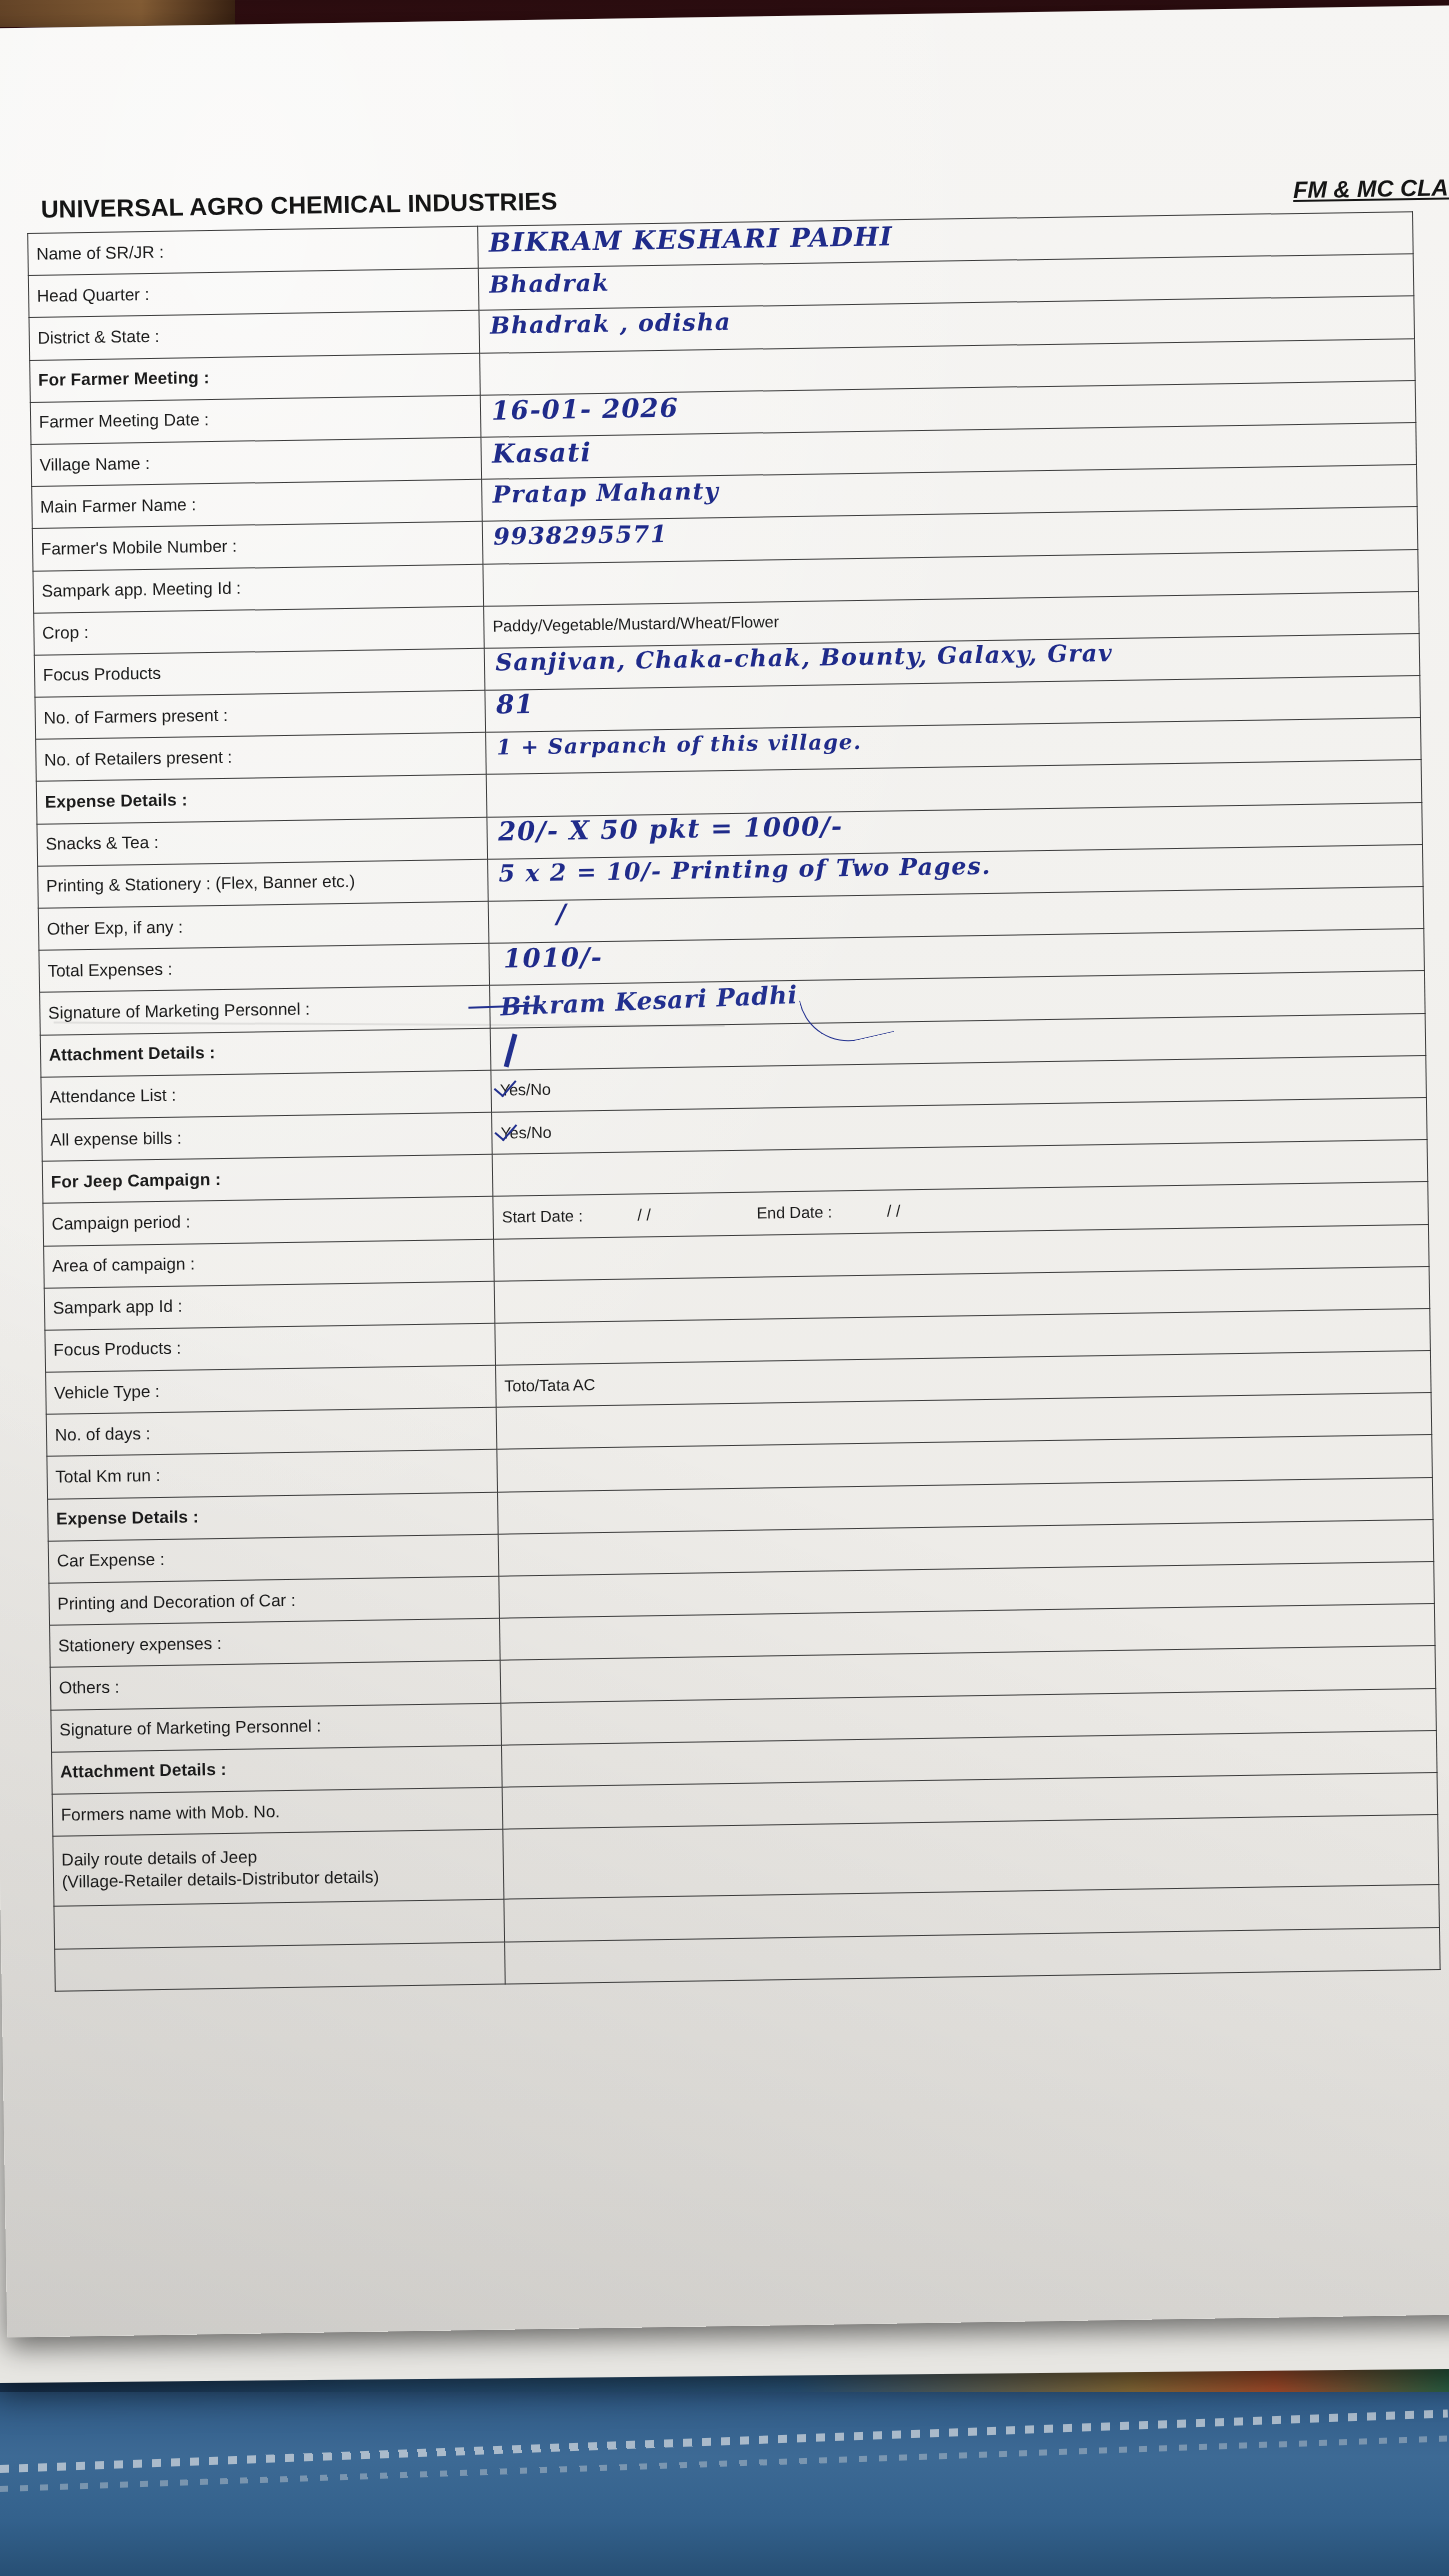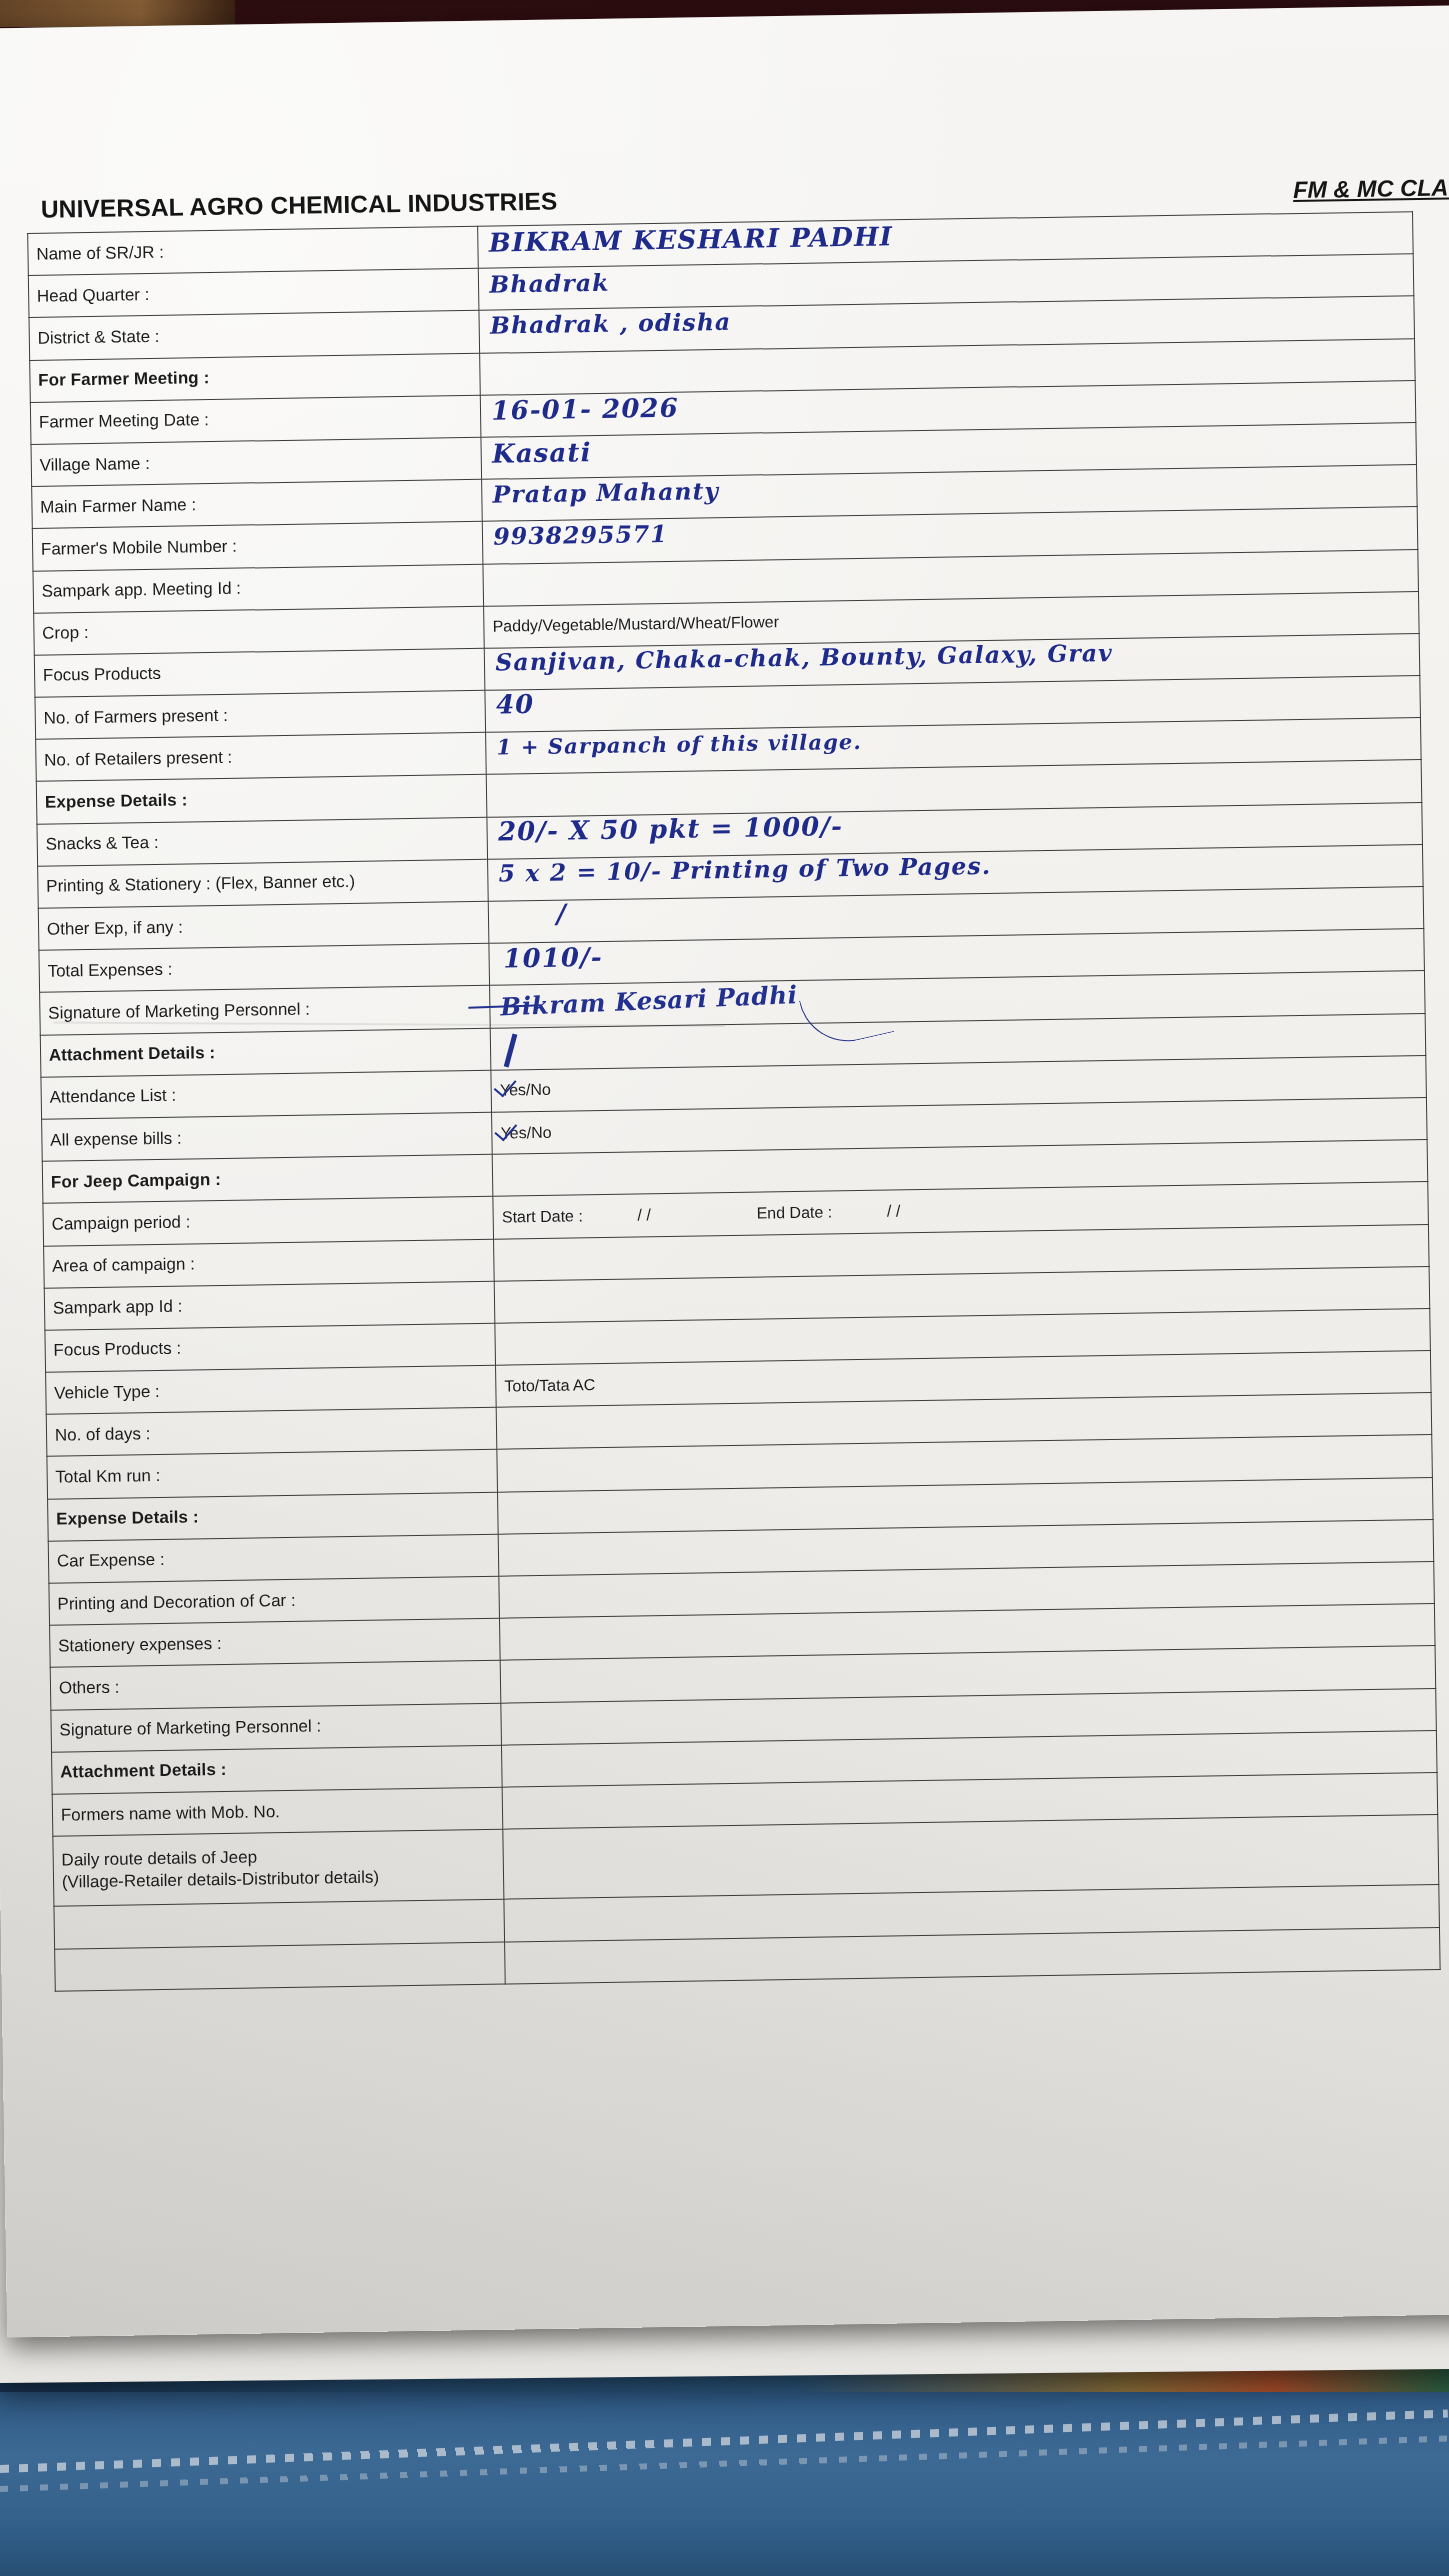--- a/index.html
+++ b/index.html
@@ -282,21 +282,21 @@
         </tr>
         <tr>
           <td class="label">Focus Products</td>
           <td class="val">
             <span class="hw md" style="left:10px; top:0px;">Sanjivan, Chaka-chak, Bounty, Galaxy, Grav</span>
           </td>
         </tr>
         <tr>
           <td class="label">No. of Farmers present :</td>
           <td class="val">
-            <span class="hw lg" style="left:10px; top:-1.1px;">40</span>
+            <span class="hw lg" style="left:10px; top:-1.1px;">81</span>
           </td>
         </tr>
         <tr>
           <td class="label">No. of Retailers present :</td>
           <td class="val">
             <span class="hw sm" style="left:10px; top:2.2px;">1  +  Sarpanch of this  village.</span>
           </td>
         </tr>
 
         <tr>

